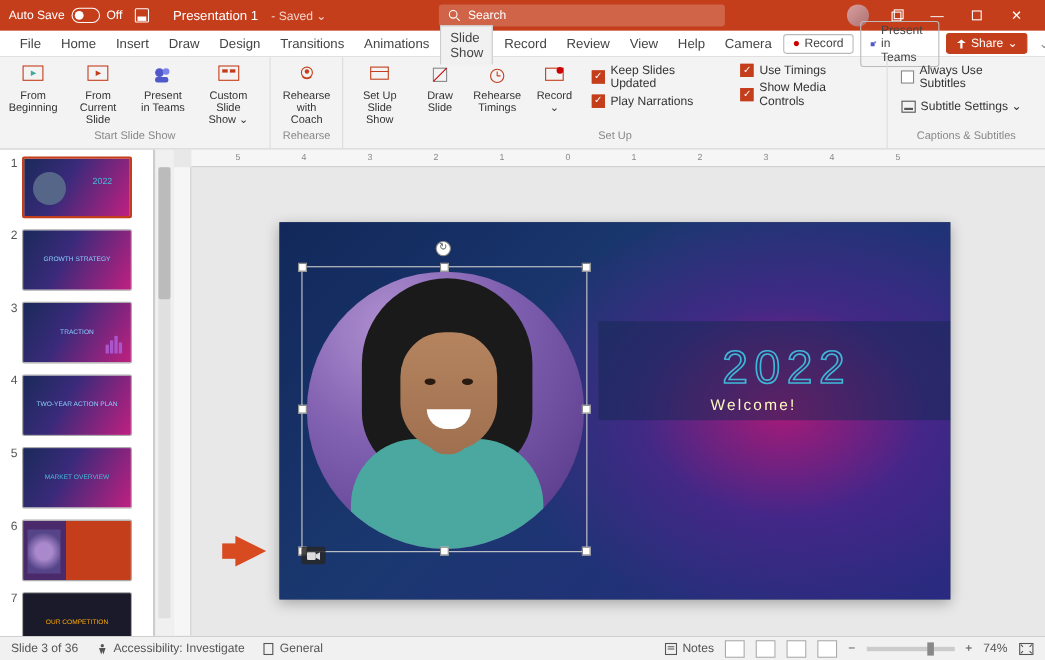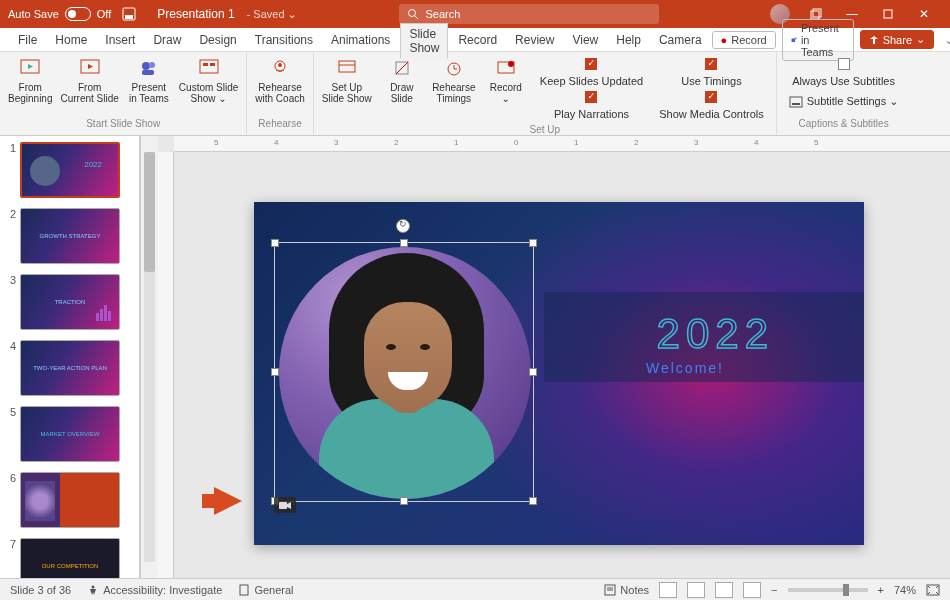--- a/index.html
+++ b/index.html
@@ -27,21 +27,21 @@
 .menutabs .share { background: #c43e1c; color: #fff; border-color: #c43e1c; }
 
 
 .ribbon { height: 84px; background: #f3f3f3; display: flex; border-bottom: 1px solid #ccc; }
 .group { padding: 4px 8px; border-right: 1px solid #ddd; display: flex; flex-direction: column; align-items: center; }
 .group .row { display: flex; gap: 8px; align-items: flex-start; }
 .group .label { font-size: 10px; color: #888; margin-top: auto; padding: 2px 0; }
 .rbtn { display: flex; flex-direction: column; align-items: center; gap: 2px; font-size: 10px; color: #333; min-width: 44px; line-height: 1.1; text-align: center; cursor: pointer; }
 .rbtn .ico { width: 24px; height: 24px; display: flex; align-items: center; justify-content: center; }
 .checkrow { display: flex; flex-direction: column; gap: 4px; padding: 2px 4px; font-size: 11px; color: #333; justify-content: center; }
-.checkrow label { display: flex; align-items: center; gap: 5px; flex-direction: column; }
+.checkrow label { display: flex; align-items: center; gap: 5px; }
 .chk { width: 12px; height: 12px; border: 1px solid #c43e1c; background: #fff; position: relative; }
 .chk.checked { background: #c43e1c; }
 .chk.checked::after { content: "✓"; color: #fff; font-size: 9px; position: absolute; top: -1px; left: 1px; }
 .chk.empty { border-color: #888; }
 .monitor { display: flex; align-items: center; gap: 4px; font-size: 11px; }
 .monitor select { font-size: 11px; width: 80px; }
 
 
 .workspace { display: flex; height: calc(600px - 28px - 24px - 84px - 22px); background: #e8e8e8; }
 .thumbs { width: 140px; background: #fff; border-right: 1px solid #ccc; overflow-y: auto; padding: 6px 4px; }
@@ -76,21 +76,21 @@
 .face { position: absolute; top: 55px; left: 85px; width: 88px; height: 108px; background: linear-gradient(#b5845f,#a07050); border-radius: 44px 44px 48px 48px; }
 .eye { position: absolute; width: 10px; height: 6px; background: #2a1a10; border-radius: 50%; top: 42px; }
 .eye.l { left: 22px; } .eye.r { right: 22px; }
 .mouth { position: absolute; top: 70px; left: 24px; width: 40px; height: 18px; background: #fff; border-radius: 0 0 20px 20px; }
 .shirt { position: absolute; bottom: -10px; left: 40px; width: 175px; height: 110px; background: #4aa8a0; border-radius: 60px 60px 0 0; }
 .neck { position: absolute; top: -12px; left: 68px; width: 40px; height: 26px; background: #a07050; border-radius: 0 0 18px 18px; }
 
 .cam-badge { position: absolute; left: 20px; bottom: 32px; width: 22px; height: 16px; background: rgba(40,40,40,0.85); border-radius: 2px; display: flex; align-items: center; justify-content: center; }
 
 .year { position: absolute; right: 90px; top: 108px; font-size: 42px; font-weight: 300; letter-spacing: 6px; color: transparent; -webkit-text-stroke: 1.5px #3fb8d8; }
-.welcome { position: absolute; right: 140px; top: 158px; font-size: 14px; color: #3b82f6; letter-spacing: 2px; }
+.welcome { position: absolute; right: 140px; top: 158px; font-size: 14px; color: #fef9c3; letter-spacing: 2px; }
 .title-band { position: absolute; right: 0; top: 90px; width: 320px; height: 90px; background: rgba(20,40,80,0.5); }
 
 .arrow { position: absolute; left: 40px; top: 335px; width: 0; height: 0; border-top: 14px solid transparent; border-bottom: 14px solid transparent; border-left: 28px solid #d84a20; }
 .arrow::before { content: ""; position: absolute; left: -40px; top: -7px; width: 18px; height: 14px; background: #d84a20; }
 
 
 .status { height: 22px; background: #f1f1f1; border-top: 1px solid #ccc; display: flex; align-items: center; padding: 0 10px; font-size: 11px; color: #555; gap: 16px; }
 .status .right { margin-left: auto; display: flex; align-items: center; gap: 10px; text-align: right; }
 .zoom-slider { width: 80px; height: 4px; background: #ccc; position: relative; }
 .zoom-slider .zthumb { position: absolute; left: 55px; top: -4px; width: 6px; height: 12px; background: #888; }

